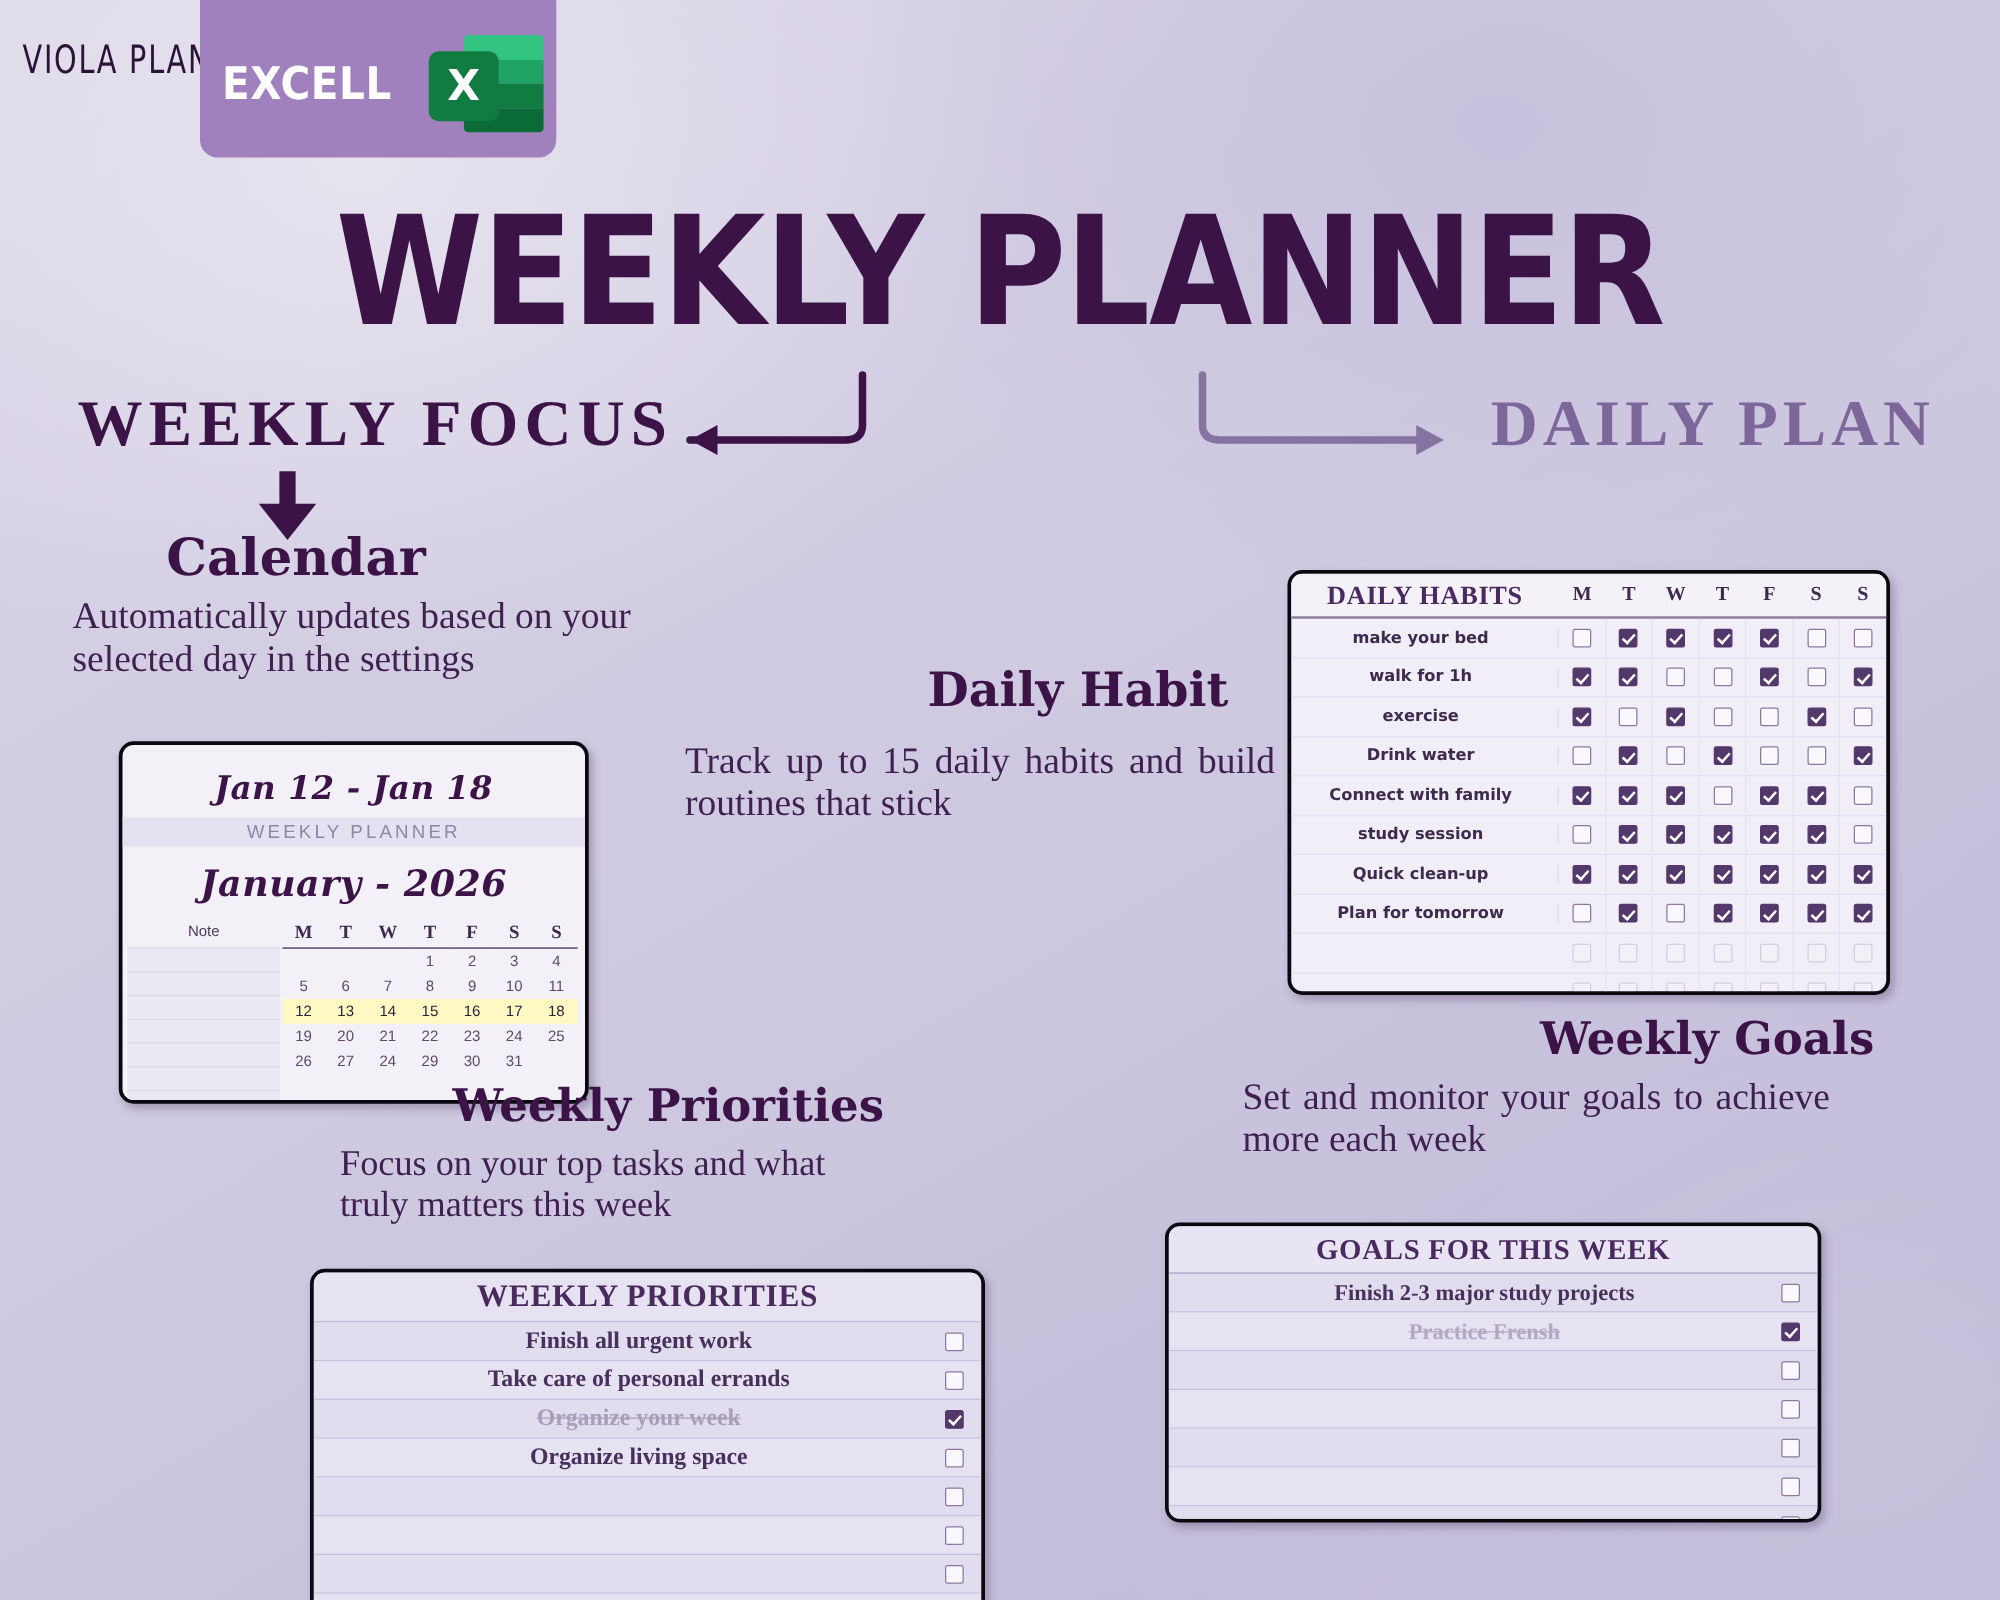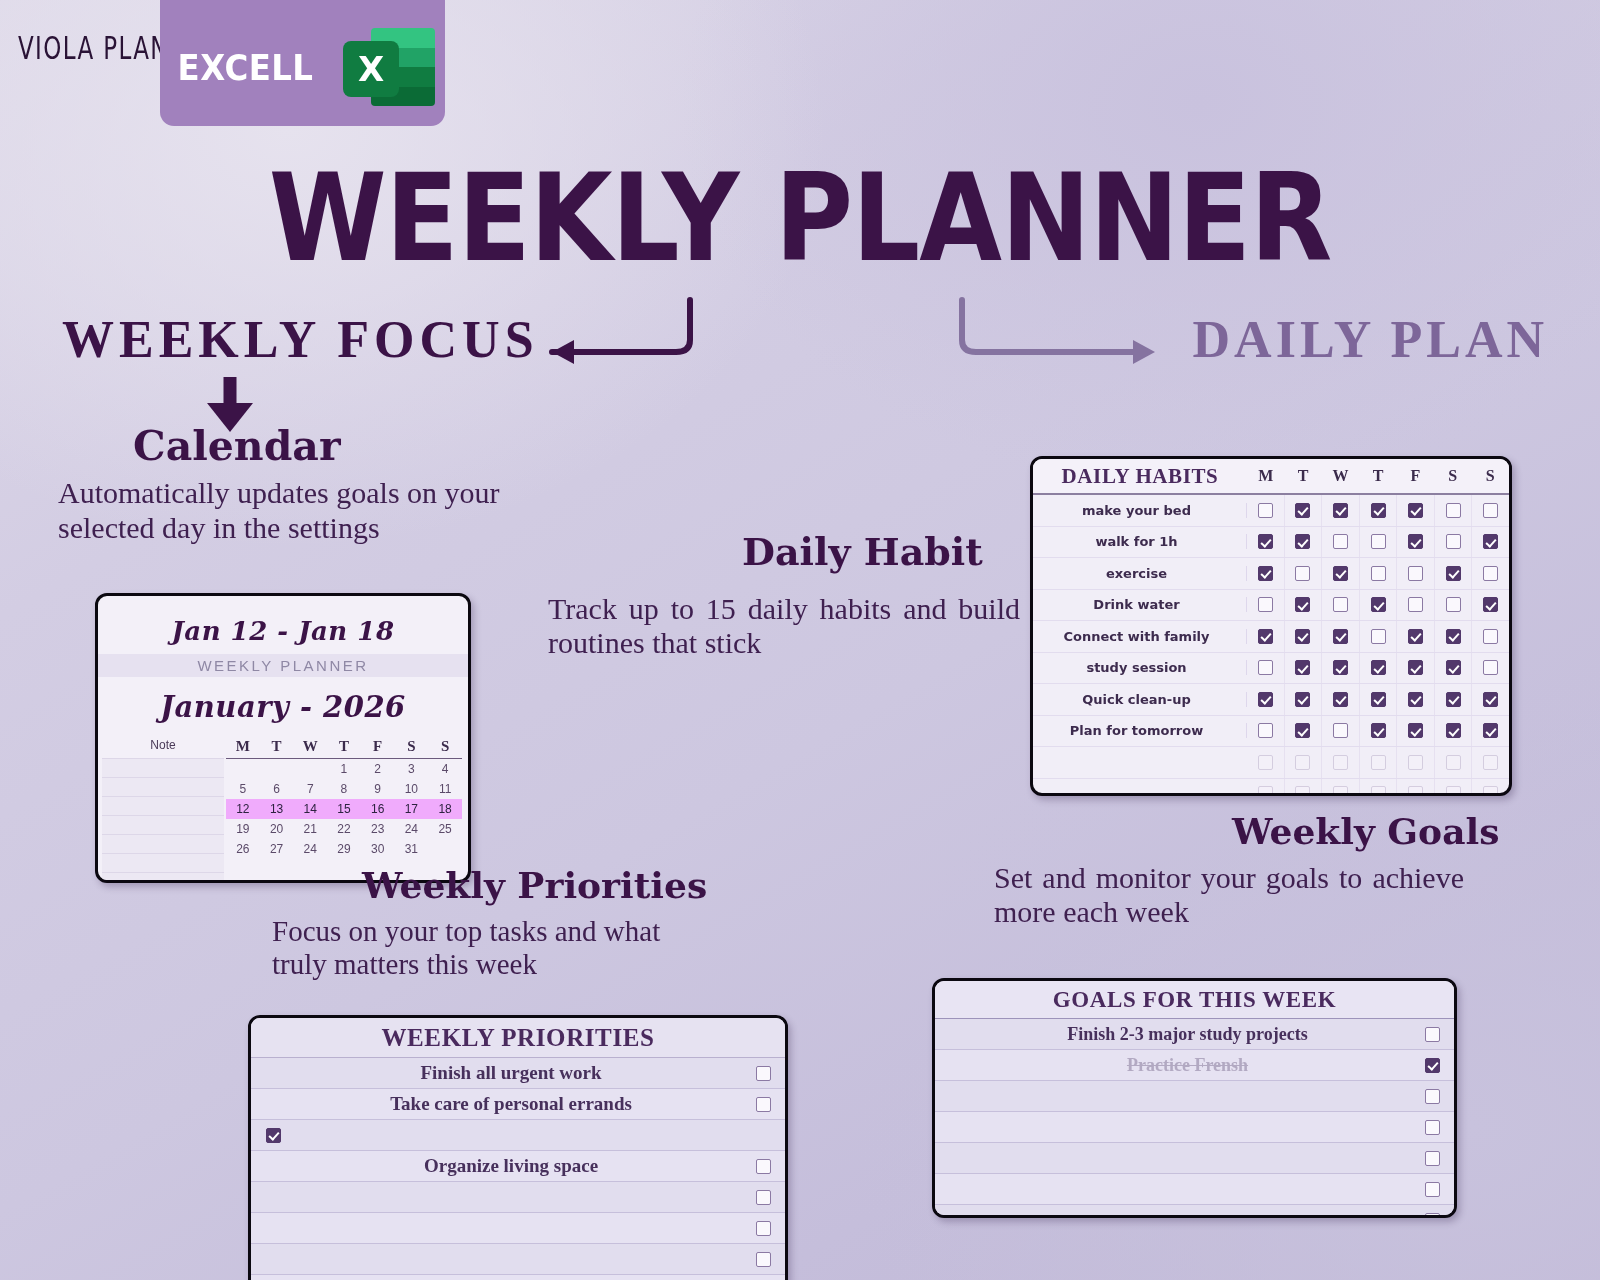--- a/index.html
+++ b/index.html
@@ -154,21 +154,21 @@
   .cal-grid { flex:1; padding:0 6px 0 2px; }
   .cal-grid table { width:100%; border-collapse:collapse; }
   .cal-grid th {
     font-family:"Liberation Serif", serif; font-size:15px; font-weight:bold;
     color:#3b2b4c; padding-bottom:3px; border-bottom:1px solid #6b5a7d;
   }
   .cal-grid td {
     text-align:center; font-family:"Liberation Sans", sans-serif; font-size:12px;
     color:#5b4a69; height:20px; width:14.28%;
   }
-  .cal-grid tr.week-hl td { background:#f0abfc; color:#2d2240; }
+  .cal-grid tr.week-hl td { background:#fef9c3; color:#2d2240; }
 
   
   #habits-card { left:1030px; top:426px; width:482px; height:340px; background:#f1eef7; }
   .habits-head {
     display:flex; align-items:center; border-bottom:2px solid #8c7fa0;
     height:36px; background:#f4f1f9;
   }
   .habits-head .h-title {
     width:214px; text-align:center;
     font-family:"Liberation Serif", serif; font-weight:bold; font-size:21px;
@@ -263,21 +263,21 @@
   <path d="M 962,150 L 962,190 Q 962,202 976,202 L 1145,202" fill="none" stroke="#8573a0" stroke-width="6" stroke-linecap="round"></path>
   <path d="M 1155,202 L 1133,190 L 1133,214 Z" fill="#8573a0"></path>
 </svg>
 
 <svg class="down-arrow" viewBox="0 0 110 60">
   <path d="M 55,2 L 55,32 M 55,2 L 55,32" stroke="#3b1347" stroke-width="13" stroke-linecap="butt"></path>
   <path d="M 32,28 L 78,28 L 55,57 Z" fill="#3b1347"></path>
 </svg>
 
 <div class="lbl-calendar">Calendar</div>
-<div class="desc-calendar">Automatically updates goals on your selected day in the settings</div>
+<div class="desc-calendar">Automatically updates based on your selected day in the settings</div>
 
 <div class="card" id="calendar-card">
   <div class="cal-range">Jan 12 - Jan 18</div>
   <div class="cal-sub">WEEKLY PLANNER</div>
   <div class="cal-month">January - 2026</div>
   <div class="cal-body">
     <div class="cal-note">
       <div class="cal-note-title">Note</div>
       <div id="cal-note-lines">
           <div class="cal-note-line"></div>
@@ -679,20 +679,21 @@
           <span class="cb"></span>
         </div>
       </div>
       <div class="list-row">
         <div class="list-text">Take care of personal errands</div>
         <div class="list-cb-wrap">
           <span class="cb"></span>
         </div>
       </div>
       <div class="list-row">
+        <div class="list-text done">Organize your week</div>
         <div class="list-cb-wrap">
           <span class="cb on"></span>
         </div>
       </div>
       <div class="list-row">
         <div class="list-text">Organize living space</div>
         <div class="list-cb-wrap">
           <span class="cb"></span>
         </div>
       </div>

